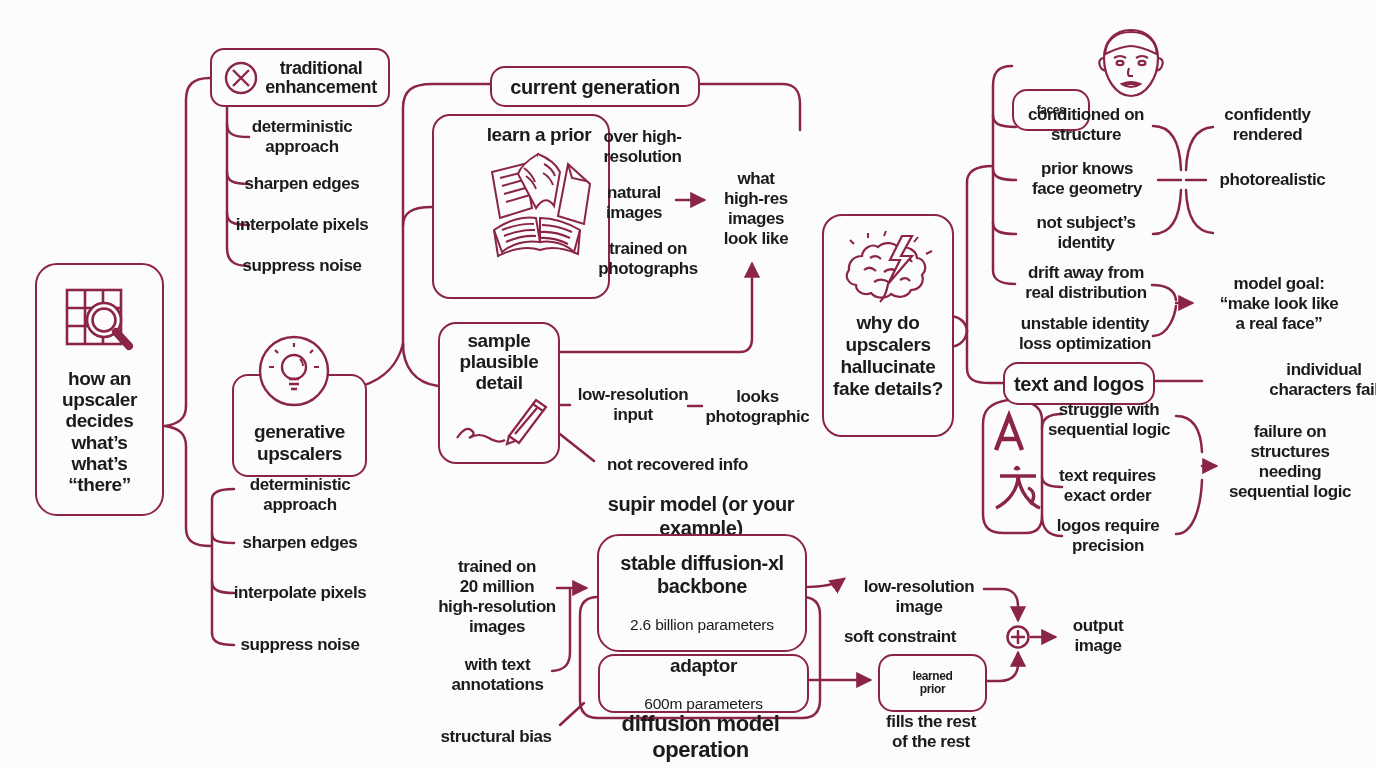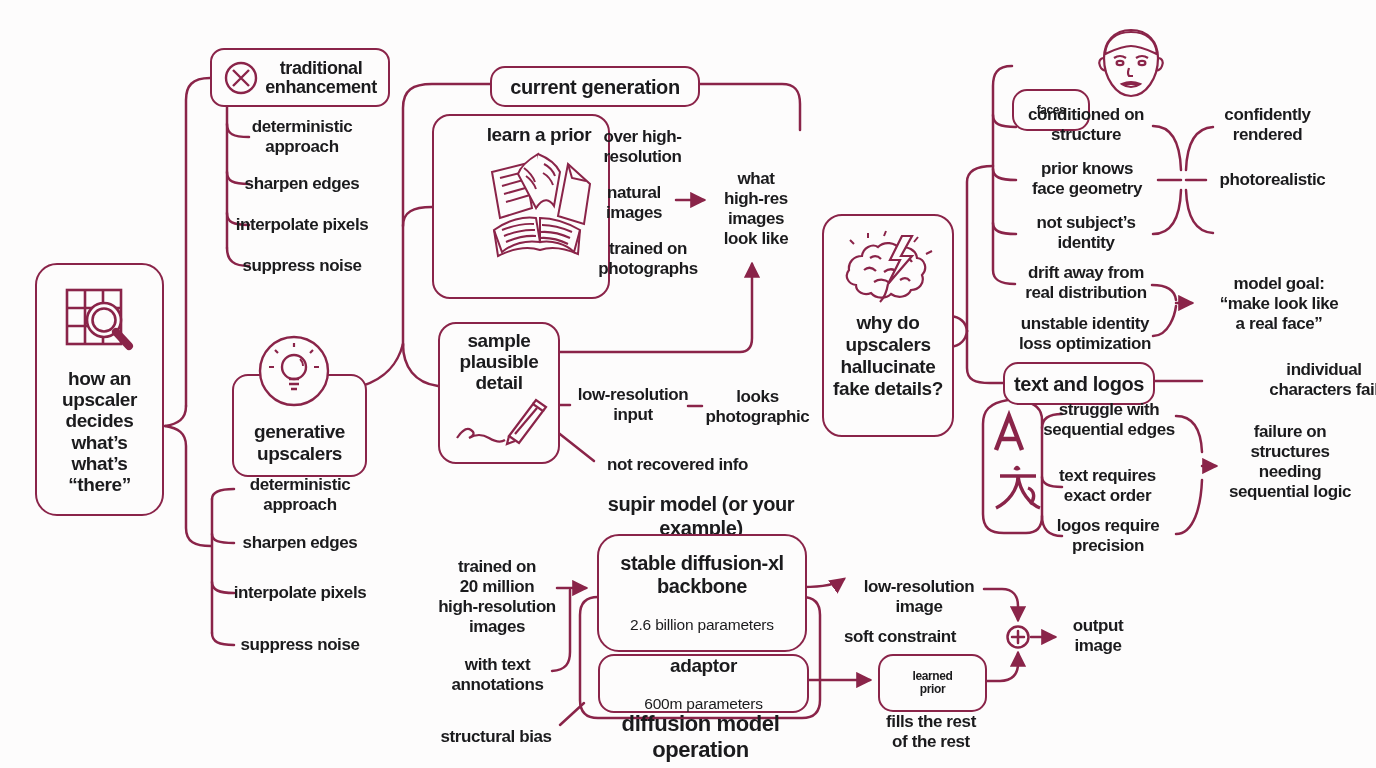--- a/index.html
+++ b/index.html
@@ -272,21 +272,21 @@
 <div class="box pill" style="left:1003px;top:362px;width:148px;height:39px;font-size:20px;">
   <div>text and logos</div>
 </div>
 <div class="t" style="left:1248px;top:358px;width:152px;height:44px;">individual
 characters fail</div>
 <svg class="icon" style="left:988px;top:408px;" width="56" height="112" viewBox="0 0 56 112" fill="none" stroke="#8a2449" stroke-width="3">
   <path d="M8,42 L21,8 L34,42 M12,31 H30" stroke-width="4.5"></path>
   <path d="M27,62 Q29,57 31,62 M12,68 H48 M30,68 C30,82 20,94 8,100 M30,68 C32,84 42,96 52,100 M40,80 C46,82 48,90 42,96" stroke-width="3.4"></path>
 </svg>
 <div class="t" style="left:1040px;top:398px;width:138px;height:44px;">struggle with
-sequential edges</div>
+sequential logic</div>
 <div class="t" style="left:1045px;top:464px;width:125px;height:44px;">text requires
 exact order</div>
 <div class="t" style="left:1048px;top:514px;width:120px;height:44px;">logos require
 precision</div>
 <div class="t" style="left:1215px;top:418px;width:150px;height:88px;">failure on
 structures
 needing
 sequential logic</div>
 
 <div class="t" style="left:572px;top:503px;width:258px;height:28px;font-size:20px;">supir model (or your example)</div>

